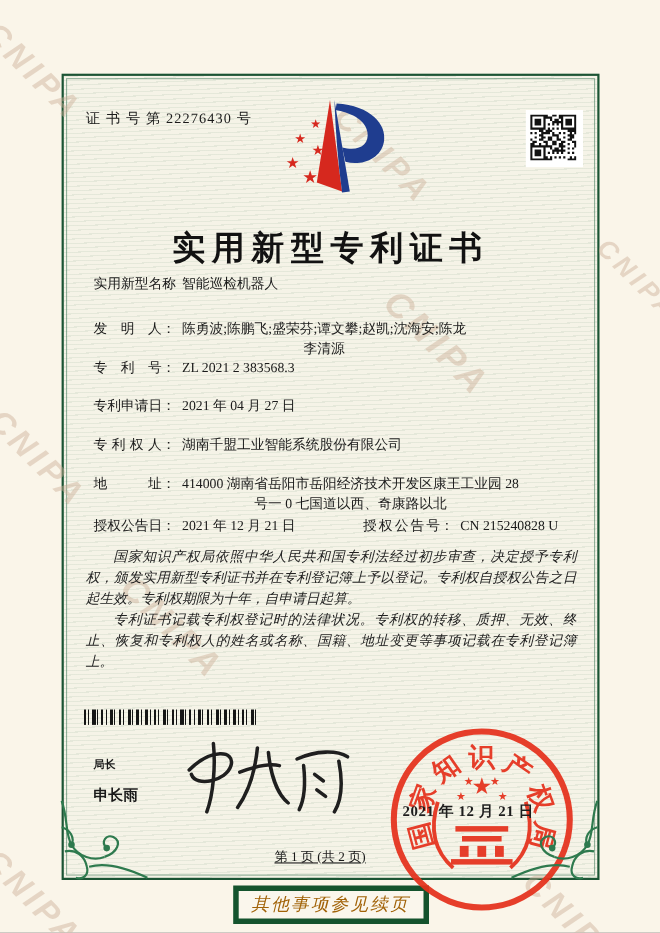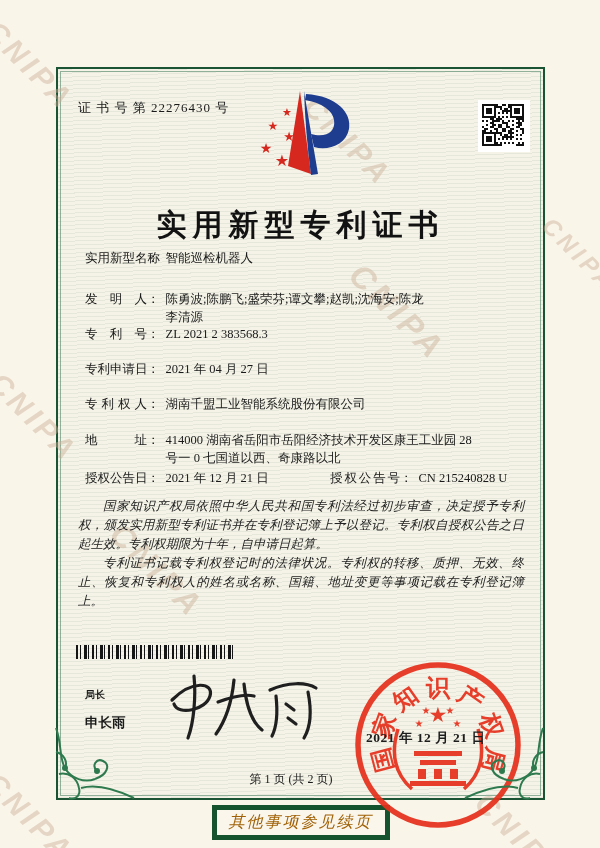--- a/index.html
+++ b/index.html
@@ -38,21 +38,21 @@
   }
   
   .frow{left:85px;font-size:12.5px;line-height:17.5px;white-space:nowrap;}
   .flabel{
     display:inline-block;width:62px;vertical-align:top;
     text-align:justify;text-align-last:justify;font-weight:500;
   }
   .fcolon{display:inline-block;vertical-align:top;}
   .fvalue{
     display:inline-block;vertical-align:top;margin-left:6px;
-    white-space:pre-line;max-width:360px;
+    white-space:pre-line;max-width:360px;text-align:center;
   }
   .grant-no{position:absolute;left:245px;top:0;white-space:nowrap;}
   
   .legal{
     left:78px;top:497px;width:446px;font-size:12.5px;line-height:19px;
     font-style:italic;text-align:justify;color:#222;
   }
   .legal p{margin:0;text-indent:2em;}
   
   .barcode{
@@ -61,21 +61,21 @@
       #151515 0 2px,transparent 2px 4px,
       #151515 4px 5px,transparent 5px 8px,
       #151515 8px 11px,transparent 11px 12px,
       #151515 12px 13px,transparent 13px 16px);
   }
   .director-label{left:85px;top:688px;font-size:10px;font-weight:bold;}
   .director-name{left:85px;top:714px;font-size:13.5px;font-weight:bold;font-family:Liberation Mono, monospace;}
   .signature{left:158px;top:672px;}
   .seal{left:352px;top:659px;width:172px;height:172px;z-index:3;opacity:.93;}
   .seal-date{left:366px;top:729px;font-size:13.5px;font-weight:bold;letter-spacing:.5px;z-index:4;color:#1d1d1d;}
-  .page-info{left:56px;top:771px;width:470px;text-align:center;font-size:12px;}
+  .page-info{left:56px;top:771px;width:470px;text-align:center;font-size:12px;text-decoration:underline;}
   .ornament{z-index:4;}
   .orn-left{left:50px;top:724px;}
   .orn-right{left:461px;top:724px;transform:scaleX(-1);}
   .footer-note{
     left:56px;top:805px;width:489px;display:flex;justify-content:center;
   }
   .footer-note span{
     border:5px solid #14532d;padding:2px 12px;font-size:16px;
     font-style:italic;letter-spacing:2px;color:#a16207;background:rgba(255,255,255,.15);
   }

